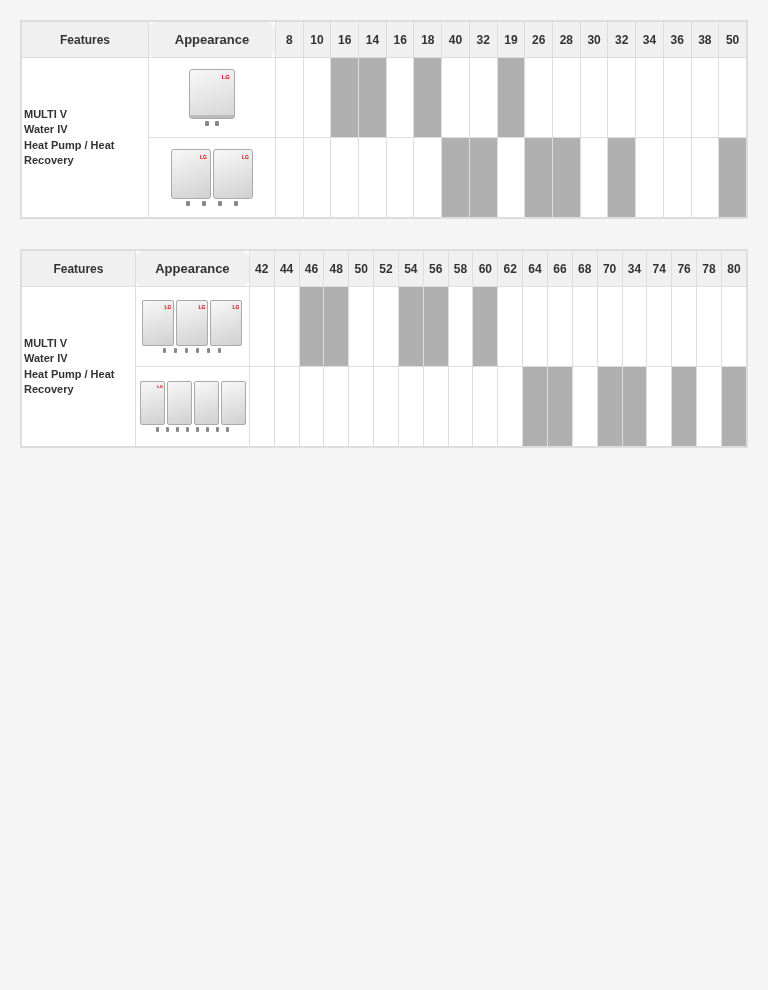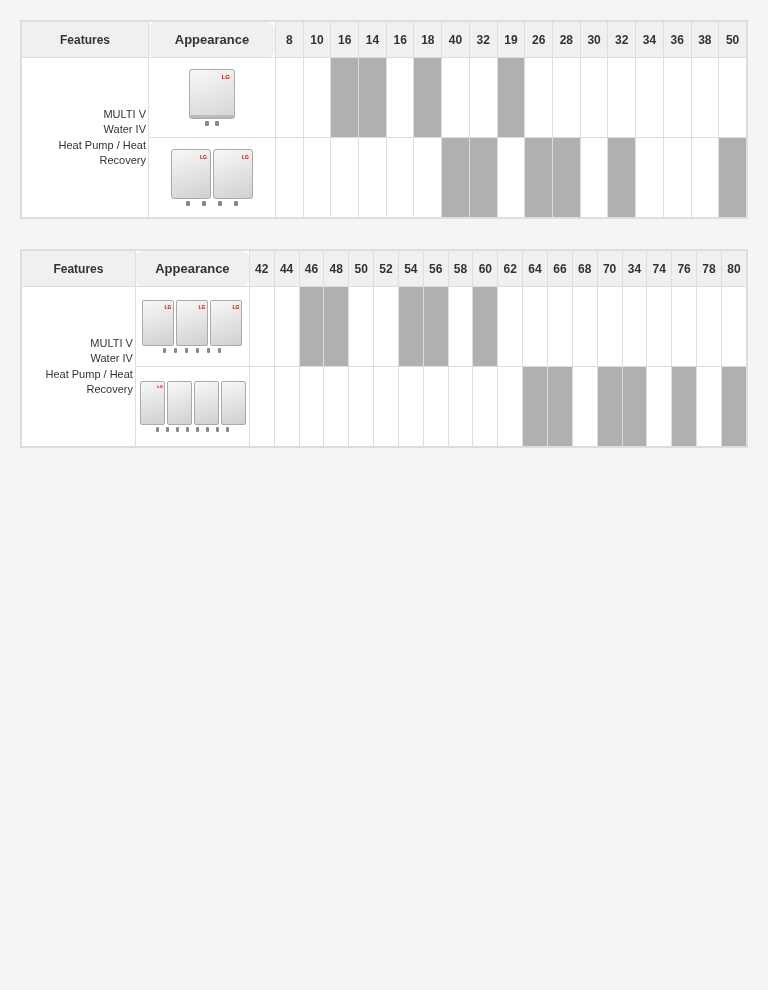--- a/index.html
+++ b/index.html
@@ -51,22 +51,22 @@
       text-align: center;
       border-radius: 8px;
     }
 
     .num-col {
       width: 24px;
     }
 
     .feature-cell {
       font-size: 11px;
-      font-weight: normal;
-      text-align: right;
+      font-weight: bold;
+      text-align: left;
       line-height: 1.4;
       vertical-align: middle;
     }
 
     .appearance-cell {
       padding: 8px 4px;
       vertical-align: middle;
       text-align: center;
     }
 

